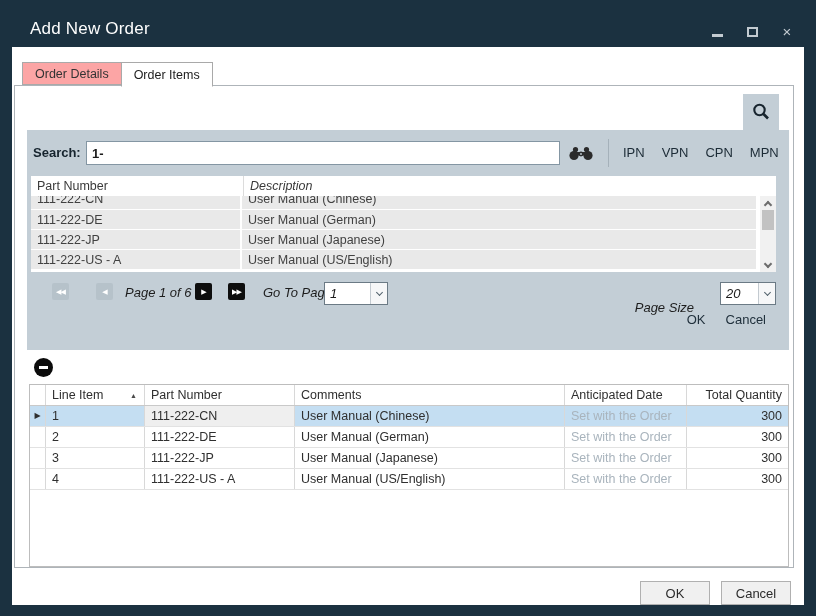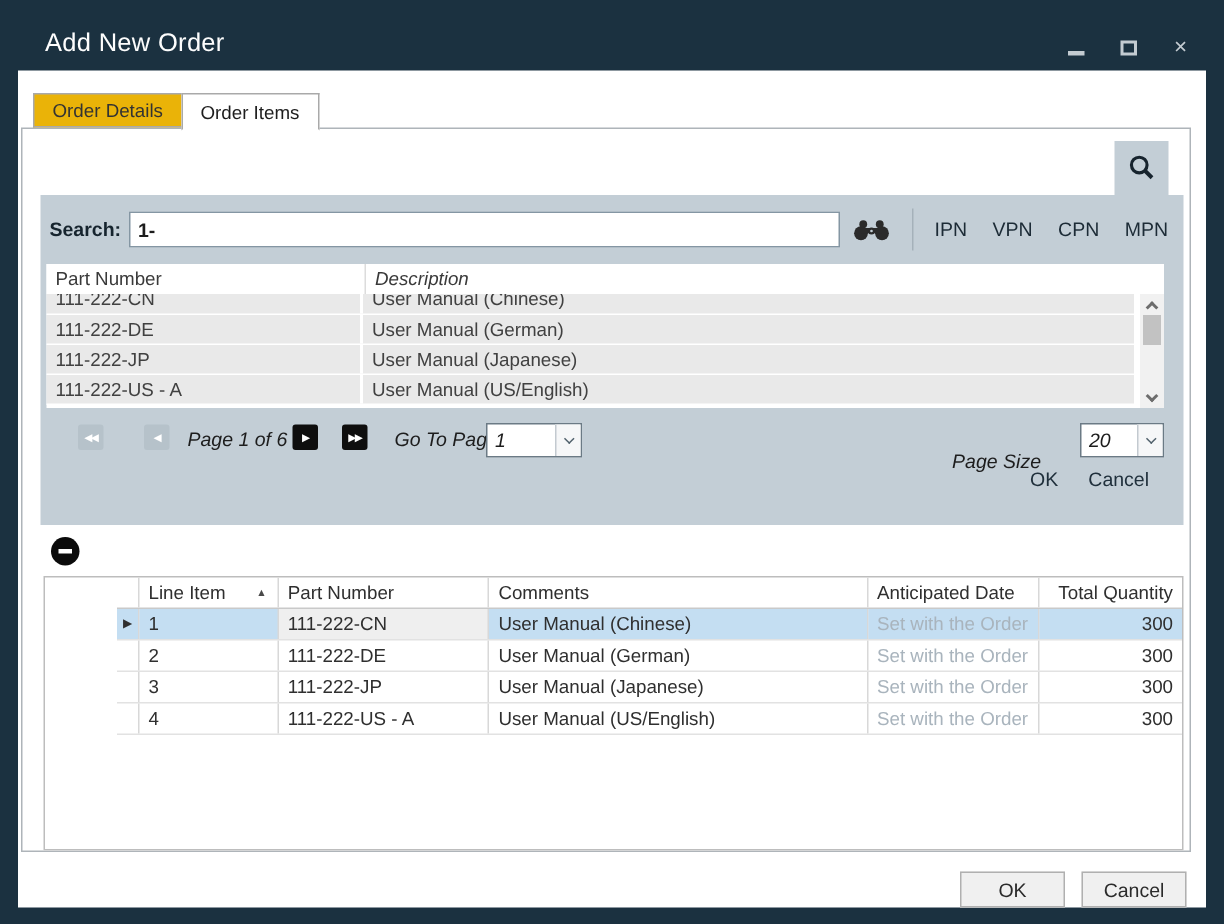--- a/index.html
+++ b/index.html
@@ -16,21 +16,21 @@
   .win-controls { position:absolute; right:22px; top:24px; display:flex; align-items:center; gap:21px; height:16px; }
   .win-btn { display:flex; align-items:center; justify-content:center; width:14px; height:14px; cursor:default; }
   .min-glyph { width:11px; height:3px; background:#c3cbd1; margin-top:7px; }
   .max-glyph { width:11px; height:10px; border:2px solid #c3cbd1; }
   .close-glyph { color:#c3cbd1; font-size:15px; line-height:14px; }
   
   .content { position:absolute; left:12px; top:47px; width:792px; height:558px; background:#ffffff; }
   
   .tabs { position:absolute; left:10px; top:15px; display:flex; z-index:3; }
   .tab { height:23px; padding:0 12px; display:flex; align-items:center; font-size:12.5px; color:#333; }
-  .tab.inactive { background:#eab308; border:1px solid #a9a9a9; border-right:none; }
+  .tab.inactive { background:#fca5a5; border:1px solid #a9a9a9; border-right:none; }
   .tab.active { background:#ffffff; border:1px solid #a9a9a9; border-bottom:1px solid #ffffff; height:25px; margin-bottom:-2px; color:#1d1d1d; }
   
   .tabpage { position:absolute; left:2px; top:38px; width:780px; height:483px; border:1px solid #aeb4b9; background:#ffffff; }
   
   .mag-tab { position:absolute; left:728px; top:8px; width:36px; height:36px; background:#c3ced6; display:flex; align-items:center; justify-content:center; z-index:2; }
   
   .search-panel { position:absolute; left:12px; top:44px; width:762px; height:220px; background:#c3ced6; }
   .search-row { position:absolute; left:0; top:11px; width:100%; height:24px; }
   .search-label { position:absolute; left:6px; top:4px; font-size:13px; font-weight:700; color:#16242e; }
   .search-input { position:absolute; left:59px; top:0; width:474px; height:24px; border:1px solid #8496a3; background:#fff; font-family:inherit; font-size:13px; font-weight:600; color:#1c1c1c; padding:0 5px; outline:none; }
@@ -71,21 +71,21 @@
   .combo-val { flex:1; font-size:13px; color:#1c1c1c; padding:3px 0 0 5px; }
   .combo-btn { width:17px; border-left:1px solid #c3cad0; background:#f6f7f8; display:flex; align-items:center; justify-content:center; }
   .combo-btn .chev { width:5px; height:5px; border-color:#51616c; border-right-width:1.5px; border-bottom-width:1.5px; transform:rotate(45deg); margin-top:-2px; }
   .size-label { position:absolute; right:95px; top:20px; }
   .panel-actions { position:absolute; right:23px; top:182px; display:flex; gap:20px; font-size:13px; color:#20303c; }
   .panel-actions span { cursor:pointer; }
   
   .remove-btn { position:absolute; left:19px; top:272px; width:19px; height:19px; border-radius:50%; background:#0b0b0b; display:flex; align-items:center; justify-content:center; cursor:pointer; }
   .remove-btn .bar { width:9px; height:2.5px; background:#ffffff; }
   
-  .grid { position:absolute; left:14px; top:298px; width:760px; height:183px; border:1px solid #bdbdbd; background:#ffffff; font-size:12.5px;padding-left:48px; }
+  .grid { position:absolute; left:14px; top:298px; width:760px; height:183px; border:1px solid #bdbdbd; background:#ffffff; font-size:12.5px; }
   .g-row { display:flex; height:21px; border-bottom:1px solid #e2e2e2; }
   .g-row.header { border-bottom:1px solid #c9c9c9; color:#3c3c3c; }
   .g-cell { border-right:1px solid #d8d8d8; display:flex; align-items:center; padding-left:6px; overflow:hidden; color:#2f2f2f; }
   .c-sel { width:16px; padding-left:0; justify-content:center; }
   .c-li { width:99px; }
   .c-pn { width:150px; }
   .c-cm { width:270px; }
   .c-ad { width:122px; }
   .c-tq { width:101px; border-right:none; justify-content:flex-end; padding-right:6px; }
   .muted { color:#a9b4bd; }

